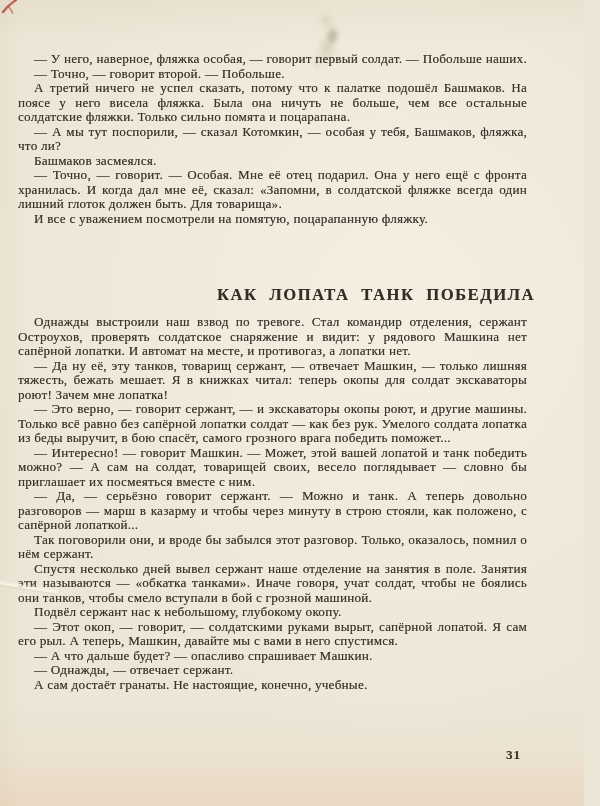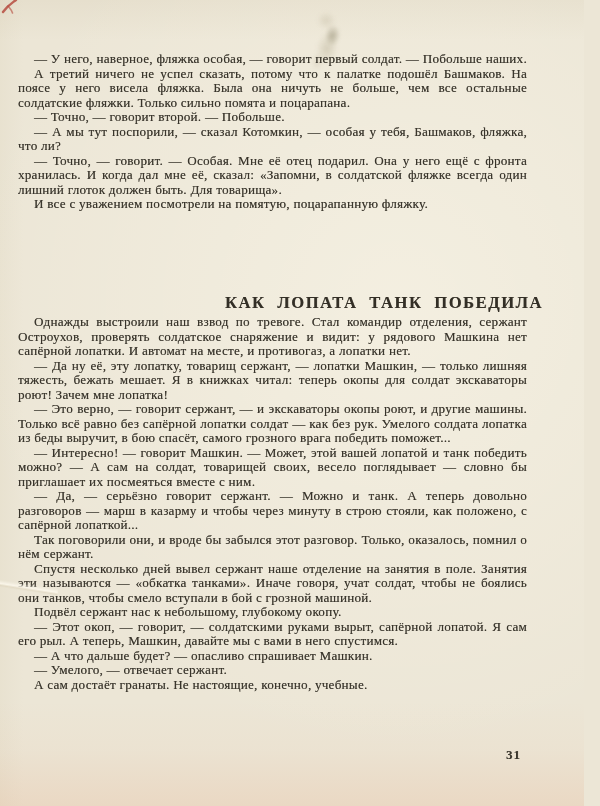--- a/index.html
+++ b/index.html
@@ -35,21 +35,21 @@
     margin: 0;
     text-indent: 16px;
   }
   .section-a { top: 52px; }
   .section-b { top: 304px; margin-top: 11px; }
   .story-title {
     position: absolute;
     left: 18px;
     top: 277px;
     width: 509px;
-    margin: 16px;
+    margin: 8px;
     font-size: 16.5px;
     font-weight: bold;
     letter-spacing: 1.6px;
     word-spacing: 6px;
     text-align: right;
     color: #332f26;
     text-shadow: 0.3px 0.2px 0 rgba(51,47,38,0.6);
   }
   .page-number {
     position: absolute;
@@ -96,41 +96,42 @@
 
   <svg class="corner-mark" width="28" height="20" viewBox="0 0 28 20" aria-hidden="true">
     <path d="M16 0 C 12 3, 8 5, 3 12" stroke="#b5473a" stroke-width="2.4" fill="none" stroke-linecap="round" opacity="0.82"></path>
     <path d="M8 6 C 10 8.5, 11.5 10, 12.5 13" stroke="#b5473a" stroke-width="1.6" fill="none" stroke-linecap="round" opacity="0.6"></path>
   </svg>
 
   <div class="stain"></div>
 
   <div class="text-block section-a">
       <p class="para">— У него, наверное, фляжка особая, — говорит первый солдат. — Побольше наших.</p>
+      <p class="para">— Точно, — говорит второй. — Побольше.</p>
       <p class="para">А третий ничего не успел сказать, потому что к палатке подошёл Башмаков. На поясе у него висела фляжка. Была она ничуть не больше, чем все остальные солдатские фляжки. Только сильно помята и поцарапана.</p>
-      <p class="para">— Точно, — говорит второй. — Побольше.</p>
       <p class="para">— А мы тут поспорили, — сказал Котомкин, — особая у тебя, Башмаков, фляжка, что ли?</p>
+      <p class="para">Башмаков засмеялся.</p>
       <p class="para">— Точно, — говорит. — Особая. Мне её отец подарил. Она у него ещё с фронта хранилась. И когда дал мне её, сказал: «Запомни, в солдатской фляжке всегда один лишний глоток должен быть. Для товарища».</p>
       <p class="para">И все с уважением посмотрели на помятую, поцарапанную фляжку.</p>
     </div>
 
   <h1 class="story-title">КАК ЛОПАТА ТАНК ПОБЕДИЛА</h1>
 
   <div class="text-block section-b">
       <p class="para">Однажды выстроили наш взвод по тревоге. Стал командир отделения, сержант Остроухов, проверять солдатское снаряжение и видит: у рядового Машкина нет сапёрной лопатки. И автомат на месте, и противогаз, а лопатки нет.</p>
-      <p class="para">— Да ну её, эту лопатку, товарищ сержант, — лопатки Машкин, — только лишняя тяжесть, бежать мешает. Я в книжках читал: теперь окопы для солдат экскаваторы роют! Зачем мне лопатка!</p>
+      <p class="para">— Да ну её, эту танков, товарищ сержант, — отвечает Машкин, — только лишняя тяжесть, бежать мешает. Я в книжках читал: теперь окопы для солдат экскаваторы роют! Зачем мне лопатка!</p>
       <p class="para">— Это верно, — говорит сержант, — и экскаваторы окопы роют, и другие машины. Только всё равно без сапёрной лопатки солдат — как без рук. Умелого солдата лопатка из беды выручит, в бою спасёт, самого грозного врага победить поможет...</p>
       <p class="para">— Интересно! — говорит Машкин. — Может, этой вашей лопатой и танк победить можно? — А сам на солдат, товарищей своих, весело поглядывает — словно бы приглашает их посмеяться вместе с ним.</p>
       <p class="para">— Да, — серьёзно говорит сержант. — Можно и танк. А теперь довольно разговоров — марш в казарму и чтобы через минуту в строю стояли, как положено, с сапёрной лопаткой...</p>
       <p class="para">Так поговорили они, и вроде бы забылся этот разговор. Только, оказалось, помнил о нём сержант.</p>
       <p class="para">Спустя несколько дней вывел сержант наше отделение на занятия в поле. Занятия эти называются — «обкатка танками». Иначе говоря, учат солдат, чтобы не боялись они танков, чтобы смело вступали в бой с грозной машиной.</p>
       <p class="para">Подвёл сержант нас к небольшому, глубокому окопу.</p>
       <p class="para">— Этот окоп, — говорит, — солдатскими руками вырыт, сапёрной лопатой. Я сам его рыл. А теперь, Машкин, давайте мы с вами в него спустимся.</p>
       <p class="para">— А что дальше будет? — опасливо спрашивает Машкин.</p>
-      <p class="para">— Умелого, — отвечает сержант.</p>
+      <p class="para">— Однажды, — отвечает сержант.</p>
       <p class="para">А сам достаёт гранаты. Не настоящие, конечно, учебные.</p>
     </div>
 
   <div class="crease"></div>
 
   <div class="page-number">31</div>
 
 </div>
 
 </body></html>

